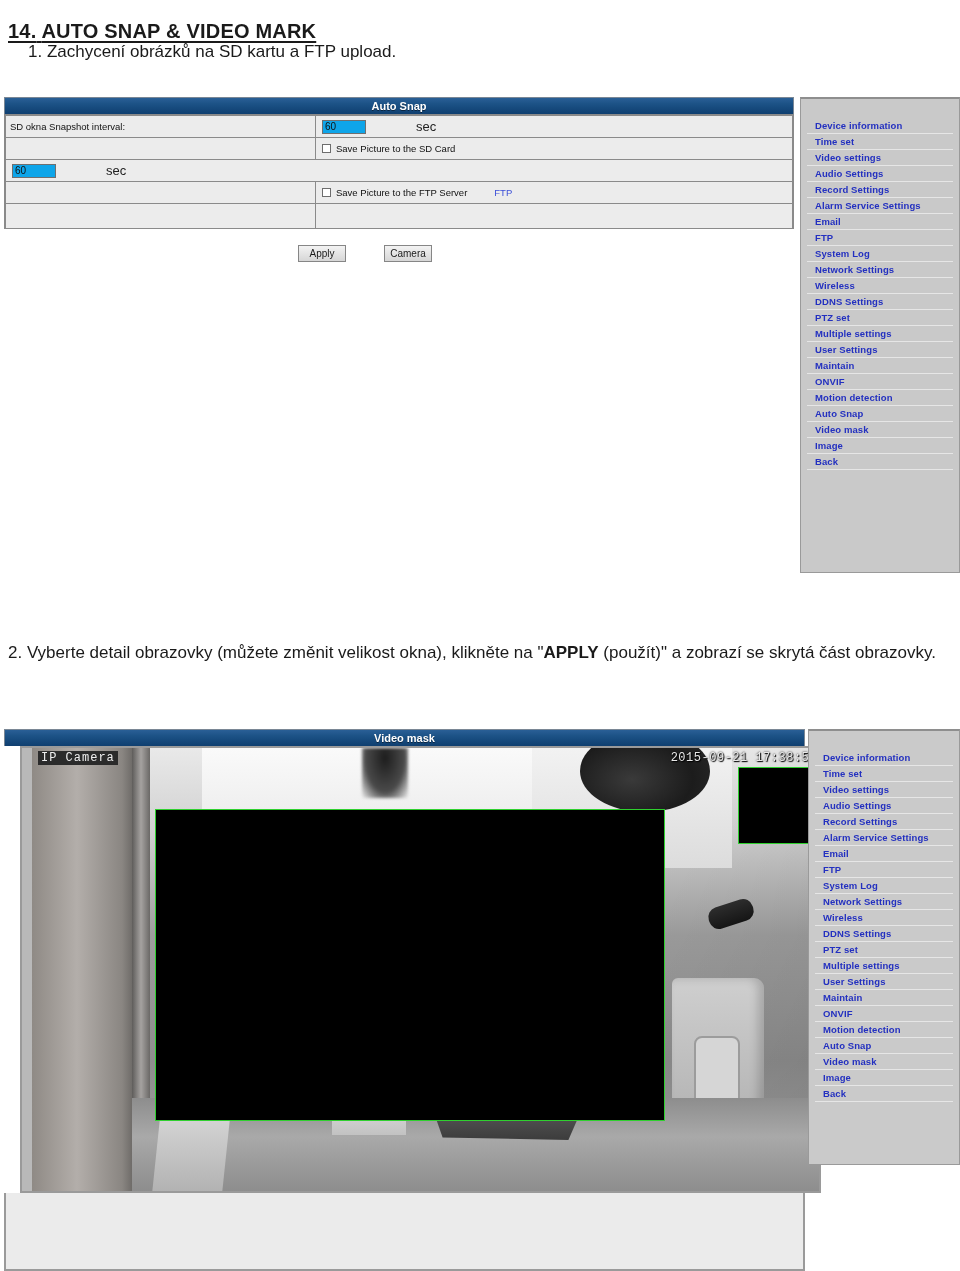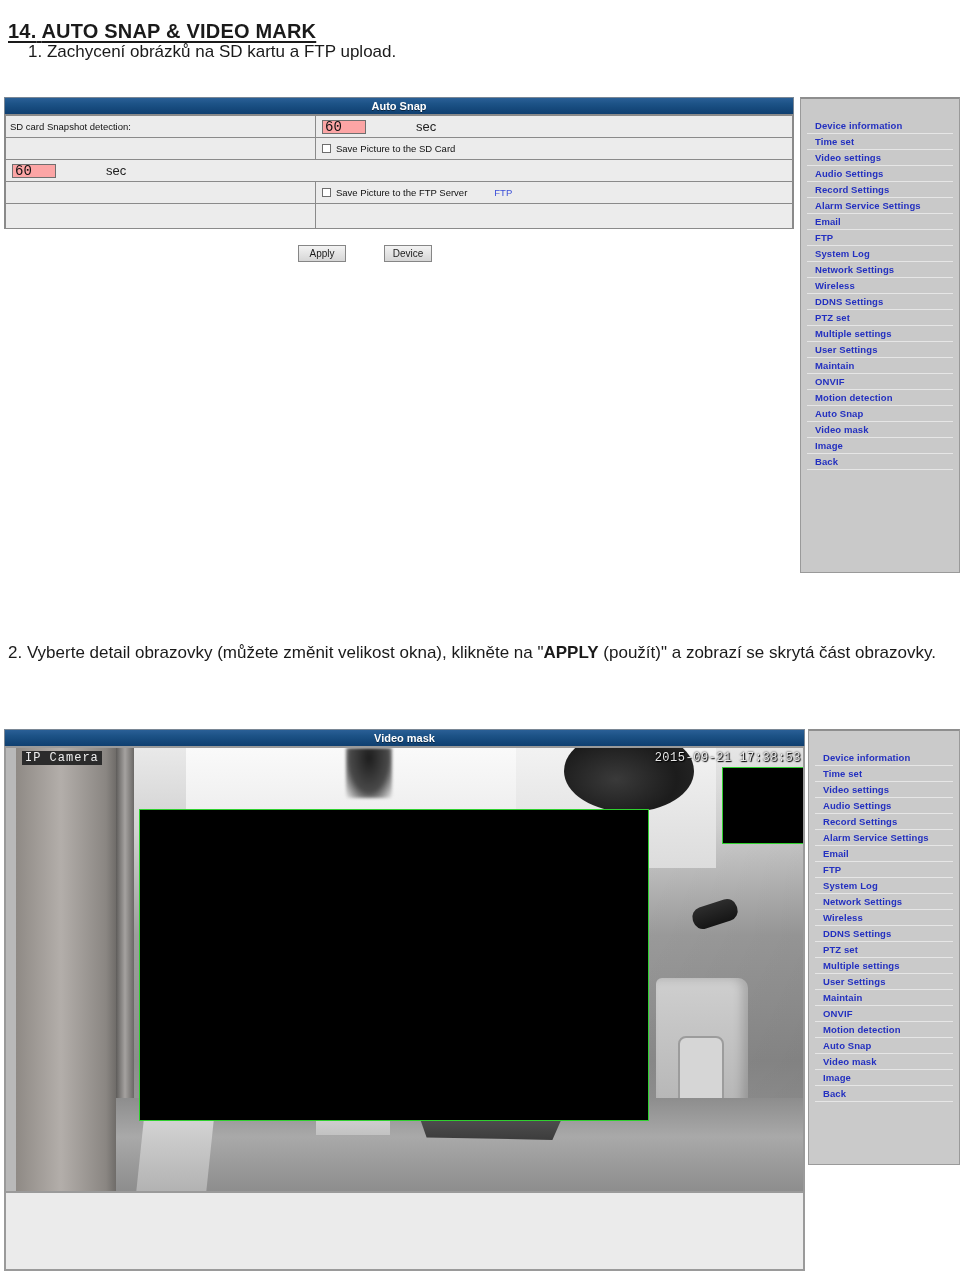--- a/index.html
+++ b/index.html
@@ -81,24 +81,24 @@
   }
   .fcell-r {
     flex: 1; height: 100%;
     display: flex; align-items: center;
     padding-left: 6px; gap: 5px;
     font-size: 9.5px; color: #111;
     background: #ececec;
   }
   .txtin {
     width: 44px; height: 14px;
-    border: 1px solid #6f6f6f; background: #fca5a5;
-    font-size: 14px; color: #111;
+    border: 1px solid #6f6f6f; background: #0ea5e9;
+    font-size: 10px; color: #111;
     padding: 0 2px; line-height: 12px;
-    font-family: Liberation Mono, monospace;
+    font-family: Liberation Sans, sans-serif;
   }
   .unit { font-size: 13px; color: #222; margin-left: 45px; }
   .cbx {
     width: 9px; height: 9px;
     border: 1px solid #6d6d6d; background: #fff;
     display: inline-block; position: relative; flex: 0 0 auto;
   }
   .cbx.on::after {
     content: "\2714";
     position: absolute; left: 0px; top: -3px;
@@ -199,21 +199,21 @@
 
   <div class="doc-step1">1. Zachycení obrázků na SD kartu a FTP upload.</div>
 
   <div class="shot" style="left:0px; top:97px; width:960px; height:480px;">
 
     <div class="blue-bar" style="position:absolute; left:4px; top:0px; width:790px;">Auto Snap</div>
 
     <div class="form-wrap" style="left:4px; top:17px; width:790px; height:115px;">
 
       <div class="frow">
-        <div class="fcell-l">SD card Snapshot detection:</div>
+        <div class="fcell-l">SD okna Snapshot interval:</div>
         <div class="fcell-r">
           <input class="txtin" type="text" value="60" style="">
           <span class="unit">sec</span>
         </div>
       </div>
 
       <div class="frow">
         <div class="fcell-l"></div>
         <div class="fcell-r">
           <span class="cbx"></span>
@@ -238,21 +238,21 @@
       </div>
 
       <div class="frow" style="height:24px;">
         <div class="fcell-l"></div>
         <div class="fcell-r"></div>
       </div>
     </div>
 
     <div class="btnrow" style="left:298px; top:148px;">
       <button class="btn">Apply</button>
-      <button class="btn">Device</button>
+      <button class="btn">Camera</button>
     </div>
 
     <div class="sidebar" style="left:800px; top:0px; width:160px; height:476px;">
       <div class="side-item">Device information</div>
       <div class="side-item">Time set</div>
       <div class="side-item">Video settings</div>
       <div class="side-item">Audio Settings</div>
       <div class="side-item">Record Settings</div>
       <div class="side-item">Alarm Service Settings</div>
       <div class="side-item">Email</div>
@@ -275,21 +275,21 @@
   </div>
 
   <div class="doc-step2">
     <span>2. Vyberte detail obrazovky (můžete změnit velikost okna), klikněte na "</span><b>APPLY</b><span> (použít)" a zobrazí se skrytá část obrazovky.</span>
   </div>
 
   <div class="shot" style="left:0px; top:729px; width:960px; height:542px;">
 
     <div class="blue-bar" style="position:absolute; left:4px; top:0px; width:801px;">Video mask</div>
 
-    <div class="vframe" style="left:4px; top:17px; width:801px; height:447px;">
+    <div class="vframe" style="left:20px; top:17px; width:801px; height:447px;">
 
       <div class="vid" style="left:10px; top:0px; width:791px; height:447px;">
 
         <div class="scene-el" style="left:0px; top:0px; width:100px; height:447px;
                     background:linear-gradient(to right,#8f8a85,#b3aeaa 45%,#8a8682 90%,#6f6c69);"></div>
         <div class="scene-el" style="left:100px; top:0px; width:18px; height:447px;
                     background:linear-gradient(to right,#5e5c5a,#a5a2a0,#6a6866);"></div>
         <div class="scene-el" style="left:170px; top:0px; width:330px; height:72px;
                     background:linear-gradient(to bottom,#fafafa,#ededed);"></div>
         <div class="scene-el" style="left:500px; top:0px; width:200px; height:120px;

